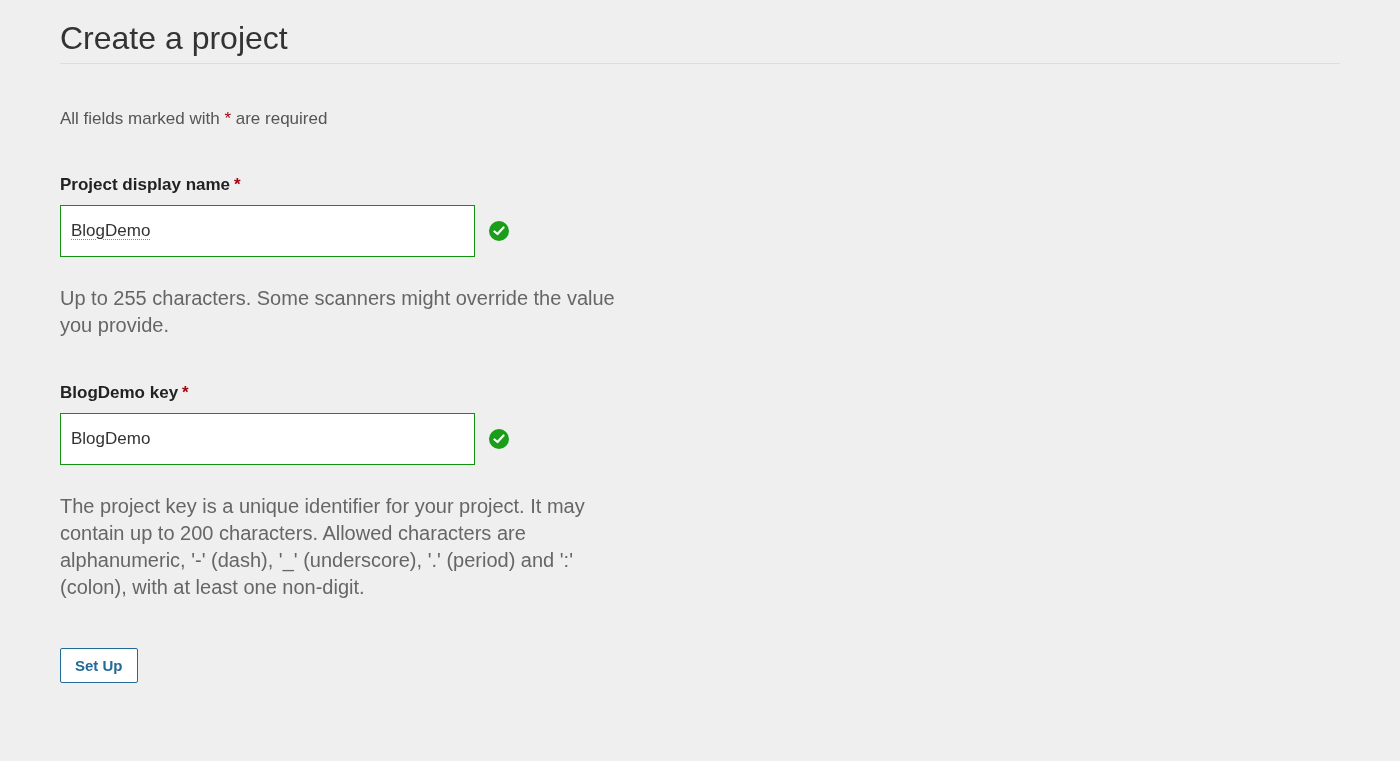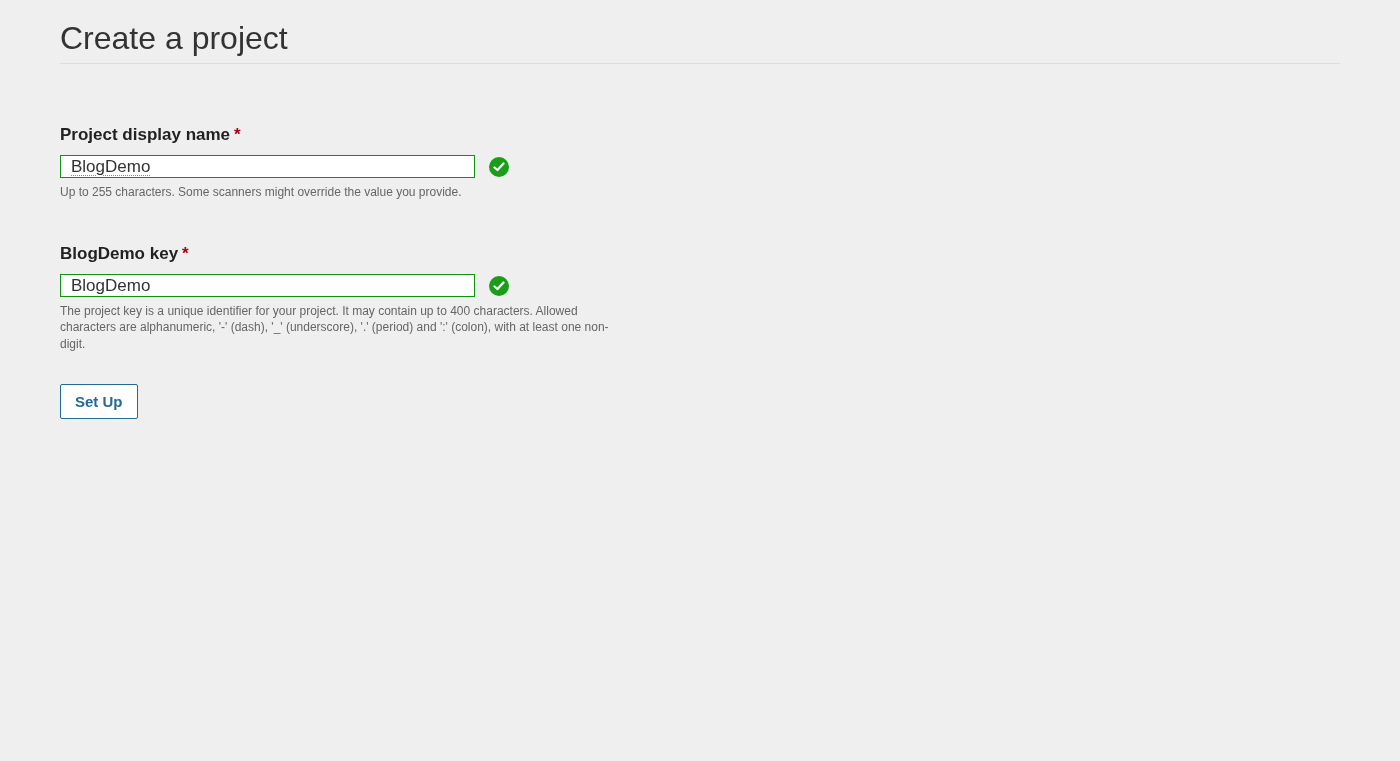--- a/index.html
+++ b/index.html
@@ -47,21 +47,21 @@
     margin-left: 4px;
     font-weight: 700;
   }
   .input-row {
     display: flex;
     align-items: center;
     gap: 14px;
   }
   input.text-input {
     width: 415px;
-    height: 23px;
+    height: 52px;
     padding: 4px 10px;
     font-size: 17px;
     border: 1px solid #ccc;
     background: #fff;
     color: #333;
     outline: none;
   }
   input.valid {
     border: 1px solid #0f940f;
   }
@@ -79,57 +79,60 @@
     align-items: center;
     justify-content: center;
     flex-shrink: 0;
   }
   .check-icon svg {
     width: 12px;
     height: 12px;
     display: block;
   }
   .help-text {
-    font-size: 12px;
+    font-size: 20px;
     color: #666;
-    margin-top: 6px;
+    margin-top: 28px;
     max-width: 560px;
     line-height: 1.35;
   }
   .learn-more-link {
     color: #236a97;
     text-decoration: none;
     border-bottom: 1px solid #236a97;
     cursor: pointer;
   }
   .ext-icon {
     display: inline-flex;
     vertical-align: -2px;
     margin: 0 4px 0 2px;
   }
   .ext-icon svg { display:block; }
   button.setup-btn {
-    margin-top: 4px;
+    margin-top: 19px;
     padding: 8px 14px;
     background: #fff;
     border: 1px solid #236a97;
     color: #236a97;
     font-size: 15px;
     font-weight: 700;
     cursor: pointer;
     border-radius: 2px;
   }
 </style>
 </head>
 <body>
 
 <div class="page">
   <h1 class="page-title">Create a project</h1>
   <hr class="divider">
 
+  <p class="required-note">
+    <span>All fields marked with </span><span class="ast-inline">*</span><span> are required</span>
+  </p>
 
   
   <div class="form-group">
     <label class="field-label">
       <span>Project display name</span><span class="ast">*</span>
     </label>
     <div class="input-row">
       <input type="text" class="text-input valid spellcheck-underline" value="BlogDemo" style="">
       <span class="check-icon">
         <svg viewBox="0 0 12 12">
@@ -146,19 +149,19 @@
       <span>BlogDemo key</span><span class="ast">*</span>
     </label>
     <div class="input-row">
       <input type="text" class="text-input valid" value="BlogDemo" style="">
       <span class="check-icon">
         <svg viewBox="0 0 12 12">
             <path d="M1.5 6.5 L4.5 9 L10.5 2.5" stroke="#fff" stroke-width="2.2" fill="none" stroke-linecap="round" stroke-linejoin="round"></path>
           </svg>
       </span>
     </div>
-    <p class="help-text">The project key is a unique identifier for your project. It may contain up to 400 characters. Allowed characters are alphanumeric, '-' (dash), '_' (underscore), '.' (period) and ':' (colon), with at least one non-digit.</p>
+    <p class="help-text">The project key is a unique identifier for your project. It may contain up to 200 characters. Allowed characters are alphanumeric, '-' (dash), '_' (underscore), '.' (period) and ':' (colon), with at least one non-digit.</p>
   </div>
 
   
 
   <button class="setup-btn">Set Up</button>
 </div>
 
 </body></html>

